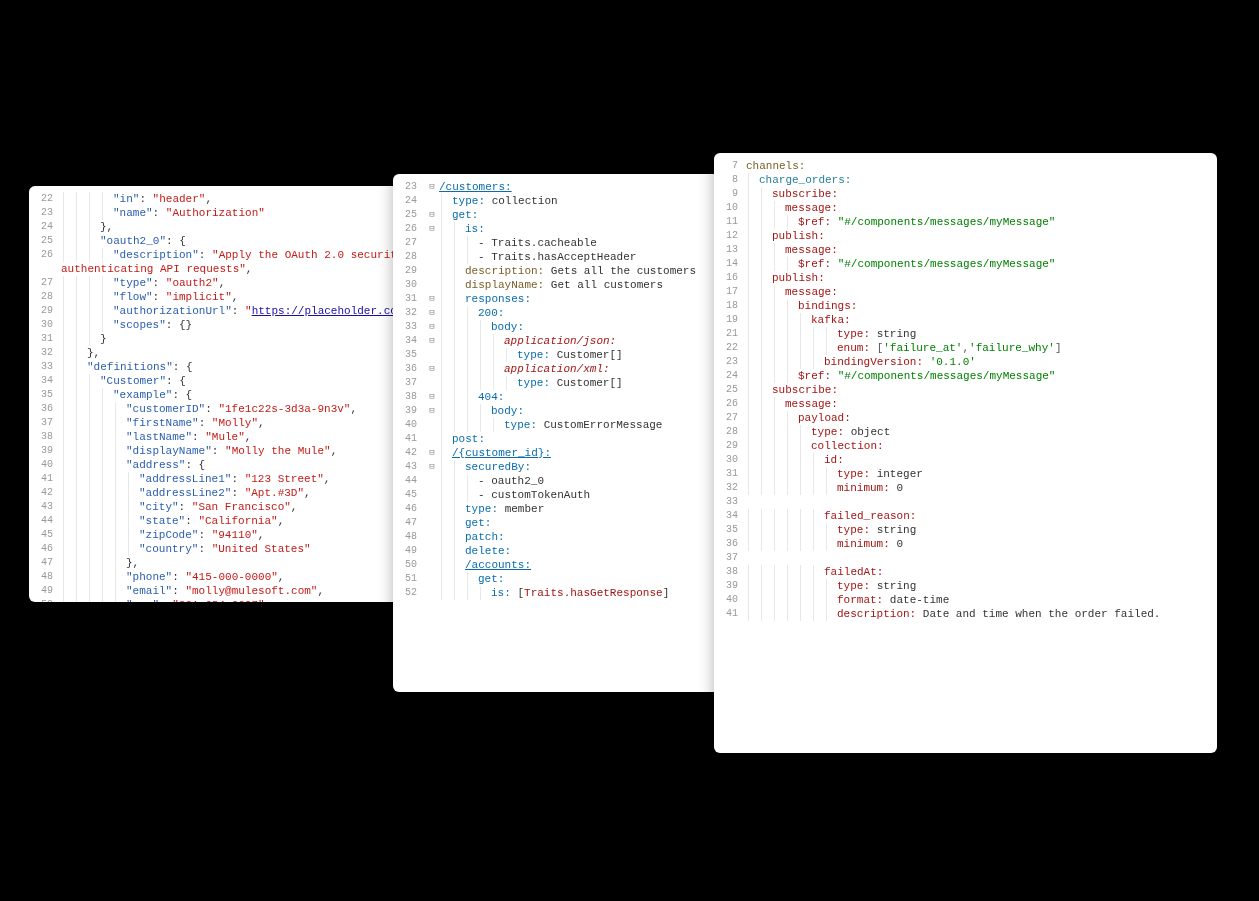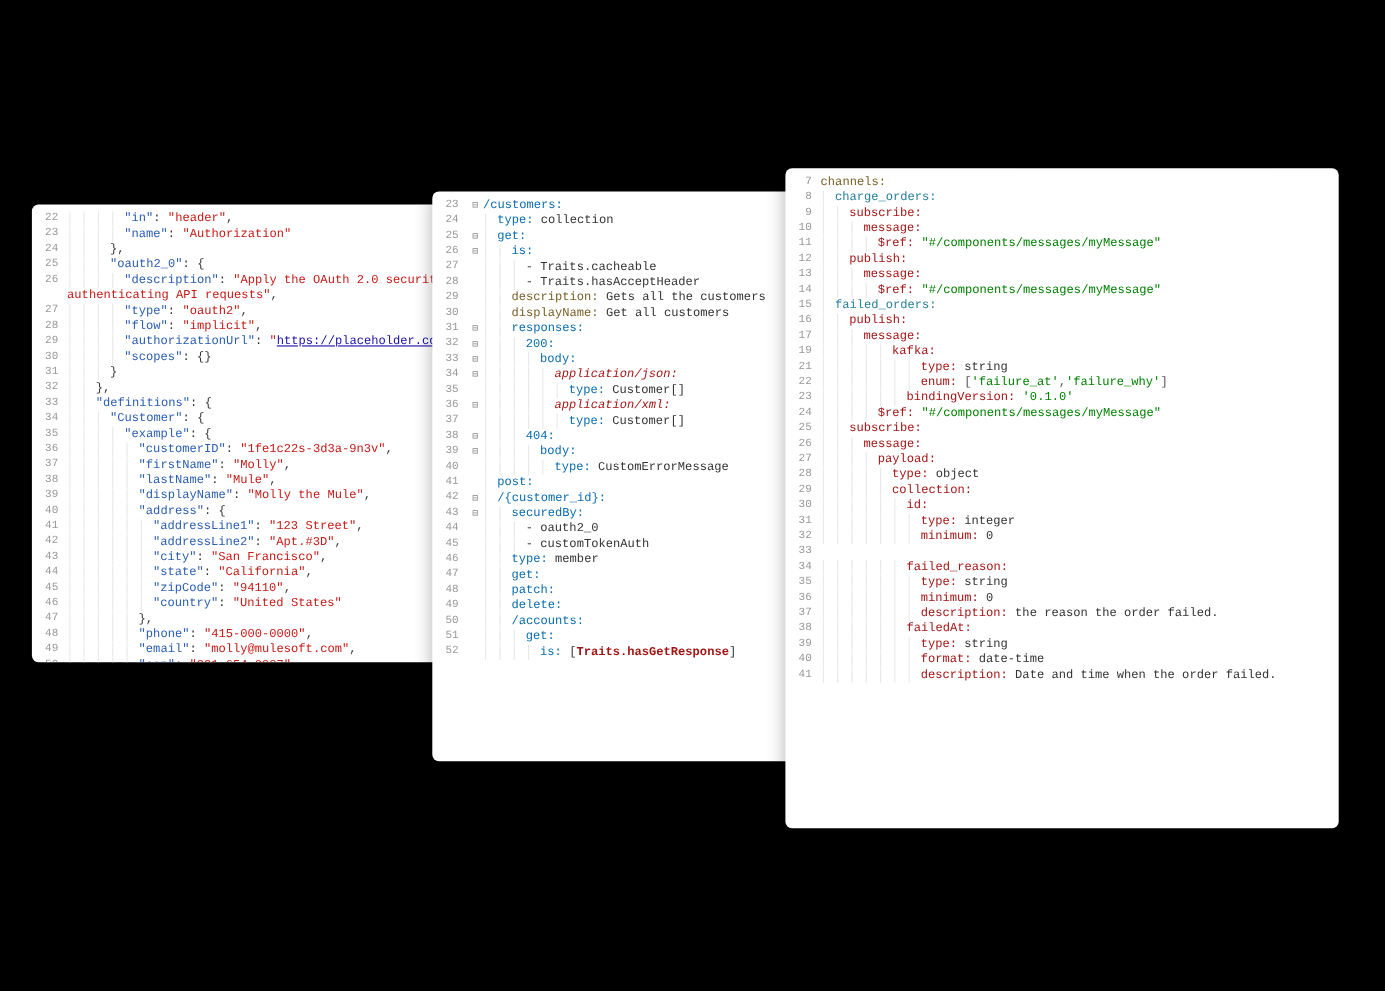--- a/index.html
+++ b/index.html
@@ -57,24 +57,24 @@
 
   
   .j-key { color: #2a5db0; }
   .j-str { color: #c41a16; }
   .j-url { color: #1a0dab; text-decoration: underline; }
 
   
   .y-key { color: #0a6cad; }
   .y-key2 { color: #795e26; }
   .y-key3 { color: #a31515; font-style: italic; }
-  .y-path { color: #0a6cad; }
+  .y-path { color: #0a6cad; text-decoration: underline; }
   .y-plain { color: #333; }
   .y-punc { color: #333; }
-  .y-trait { color: #a31515; font-weight: bold; }
+  .y-trait { color: #a31515; }
 
   
   .a-key { color: #a31515; }
   .a-key2 { color: #267f99; }
   .a-top  { color: #795e26; }
   .a-str  { color: #008000; }
   .a-plain{ color: #333; }
   .a-punc { color: #555; }
 
   #panel-left  { top: 186px; left: 29px;  width: 378px; height: 416px; z-index: 1; }
@@ -150,38 +150,38 @@
   </div>
 <div class="panel" id="panel-right">
     <div class="line"><span class="ln">7</span><span class="code"><span class="a-top">channels:</span></span></div>
     <div class="line"><span class="ln">8</span><span class="code"><span class="ind"></span><span class="a-key2">charge_orders:</span></span></div>
     <div class="line"><span class="ln">9</span><span class="code"><span class="ind"></span><span class="ind"></span><span class="a-key">subscribe:</span></span></div>
     <div class="line"><span class="ln">10</span><span class="code"><span class="ind"></span><span class="ind"></span><span class="ind"></span><span class="a-key">message:</span></span></div>
     <div class="line"><span class="ln">11</span><span class="code"><span class="ind"></span><span class="ind"></span><span class="ind"></span><span class="ind"></span><span class="a-key">$ref:</span> <span class="a-str">"#/components/messages/myMessage"</span></span></div>
     <div class="line"><span class="ln">12</span><span class="code"><span class="ind"></span><span class="ind"></span><span class="a-key">publish:</span></span></div>
     <div class="line"><span class="ln">13</span><span class="code"><span class="ind"></span><span class="ind"></span><span class="ind"></span><span class="a-key">message:</span></span></div>
     <div class="line"><span class="ln">14</span><span class="code"><span class="ind"></span><span class="ind"></span><span class="ind"></span><span class="ind"></span><span class="a-key">$ref:</span> <span class="a-str">"#/components/messages/myMessage"</span></span></div>
-    <div class="line"><span class="ln">15</span><span class="code"><span class="ind"></span><span class="a-key2">failed_orders:</span></span></div>
     <div class="line"><span class="ln">16</span><span class="code"><span class="ind"></span><span class="ind"></span><span class="a-key">publish:</span></span></div>
     <div class="line"><span class="ln">17</span><span class="code"><span class="ind"></span><span class="ind"></span><span class="ind"></span><span class="a-key">message:</span></span></div>
+    <div class="line"><span class="ln">18</span><span class="code"><span class="ind"></span><span class="ind"></span><span class="ind"></span><span class="ind"></span><span class="a-key">bindings:</span></span></div>
     <div class="line"><span class="ln">19</span><span class="code"><span class="ind"></span><span class="ind"></span><span class="ind"></span><span class="ind"></span><span class="ind"></span><span class="a-key">kafka:</span></span></div>
     <div class="line"><span class="ln">21</span><span class="code"><span class="ind"></span><span class="ind"></span><span class="ind"></span><span class="ind"></span><span class="ind"></span><span class="ind"></span><span class="ind"></span><span class="a-key">type:</span> <span class="a-plain">string</span></span></div>
     <div class="line"><span class="ln">22</span><span class="code"><span class="ind"></span><span class="ind"></span><span class="ind"></span><span class="ind"></span><span class="ind"></span><span class="ind"></span><span class="ind"></span><span class="a-key">enum:</span> <span class="a-punc">[</span><span class="a-str">'failure_at'</span><span class="a-punc">,</span><span class="a-str">'failure_why'</span><span class="a-punc">]</span></span></div>
     <div class="line"><span class="ln">23</span><span class="code"><span class="ind"></span><span class="ind"></span><span class="ind"></span><span class="ind"></span><span class="ind"></span><span class="ind"></span><span class="a-key">bindingVersion:</span> <span class="a-str">'0.1.0'</span></span></div>
     <div class="line"><span class="ln">24</span><span class="code"><span class="ind"></span><span class="ind"></span><span class="ind"></span><span class="ind"></span><span class="a-key">$ref:</span> <span class="a-str">"#/components/messages/myMessage"</span></span></div>
     <div class="line"><span class="ln">25</span><span class="code"><span class="ind"></span><span class="ind"></span><span class="a-key">subscribe:</span></span></div>
     <div class="line"><span class="ln">26</span><span class="code"><span class="ind"></span><span class="ind"></span><span class="ind"></span><span class="a-key">message:</span></span></div>
     <div class="line"><span class="ln">27</span><span class="code"><span class="ind"></span><span class="ind"></span><span class="ind"></span><span class="ind"></span><span class="a-key">payload:</span></span></div>
     <div class="line"><span class="ln">28</span><span class="code"><span class="ind"></span><span class="ind"></span><span class="ind"></span><span class="ind"></span><span class="ind"></span><span class="a-key">type:</span> <span class="a-plain">object</span></span></div>
     <div class="line"><span class="ln">29</span><span class="code"><span class="ind"></span><span class="ind"></span><span class="ind"></span><span class="ind"></span><span class="ind"></span><span class="a-key">collection:</span></span></div>
     <div class="line"><span class="ln">30</span><span class="code"><span class="ind"></span><span class="ind"></span><span class="ind"></span><span class="ind"></span><span class="ind"></span><span class="ind"></span><span class="a-key">id:</span></span></div>
     <div class="line"><span class="ln">31</span><span class="code"><span class="ind"></span><span class="ind"></span><span class="ind"></span><span class="ind"></span><span class="ind"></span><span class="ind"></span><span class="ind"></span><span class="a-key">type:</span> <span class="a-plain">integer</span></span></div>
     <div class="line"><span class="ln">32</span><span class="code"><span class="ind"></span><span class="ind"></span><span class="ind"></span><span class="ind"></span><span class="ind"></span><span class="ind"></span><span class="ind"></span><span class="a-key">minimum:</span> <span class="a-plain">0</span></span></div>
     <div class="line"><span class="ln">33</span></div>
     <div class="line"><span class="ln">34</span><span class="code"><span class="ind"></span><span class="ind"></span><span class="ind"></span><span class="ind"></span><span class="ind"></span><span class="ind"></span><span class="a-key">failed_reason:</span></span></div>
     <div class="line"><span class="ln">35</span><span class="code"><span class="ind"></span><span class="ind"></span><span class="ind"></span><span class="ind"></span><span class="ind"></span><span class="ind"></span><span class="ind"></span><span class="a-key">type:</span> <span class="a-plain">string</span></span></div>
     <div class="line"><span class="ln">36</span><span class="code"><span class="ind"></span><span class="ind"></span><span class="ind"></span><span class="ind"></span><span class="ind"></span><span class="ind"></span><span class="ind"></span><span class="a-key">minimum:</span> <span class="a-plain">0</span></span></div>
-    <div class="line"><span class="ln">37</span><span class="code"><span class="ind"></span><span class="ind"></span><span class="ind"></span><span class="ind"></span><span class="ind"></span><span class="ind"></span><span class="ind"></span><span class="a-key">description:</span> <span class="a-plain">the reason the order failed.</span></span></div>
+    <div class="line"><span class="ln">37</span></div>
     <div class="line"><span class="ln">38</span><span class="code"><span class="ind"></span><span class="ind"></span><span class="ind"></span><span class="ind"></span><span class="ind"></span><span class="ind"></span><span class="a-key">failedAt:</span></span></div>
     <div class="line"><span class="ln">39</span><span class="code"><span class="ind"></span><span class="ind"></span><span class="ind"></span><span class="ind"></span><span class="ind"></span><span class="ind"></span><span class="ind"></span><span class="a-key">type:</span> <span class="a-plain">string</span></span></div>
     <div class="line"><span class="ln">40</span><span class="code"><span class="ind"></span><span class="ind"></span><span class="ind"></span><span class="ind"></span><span class="ind"></span><span class="ind"></span><span class="ind"></span><span class="a-key">format:</span> <span class="a-plain">date-time</span></span></div>
     <div class="line"><span class="ln">41</span><span class="code"><span class="ind"></span><span class="ind"></span><span class="ind"></span><span class="ind"></span><span class="ind"></span><span class="ind"></span><span class="ind"></span><span class="a-key">description:</span> <span class="a-plain">Date and time when the order failed.</span></span></div>
   </div>
 
 </body></html>

